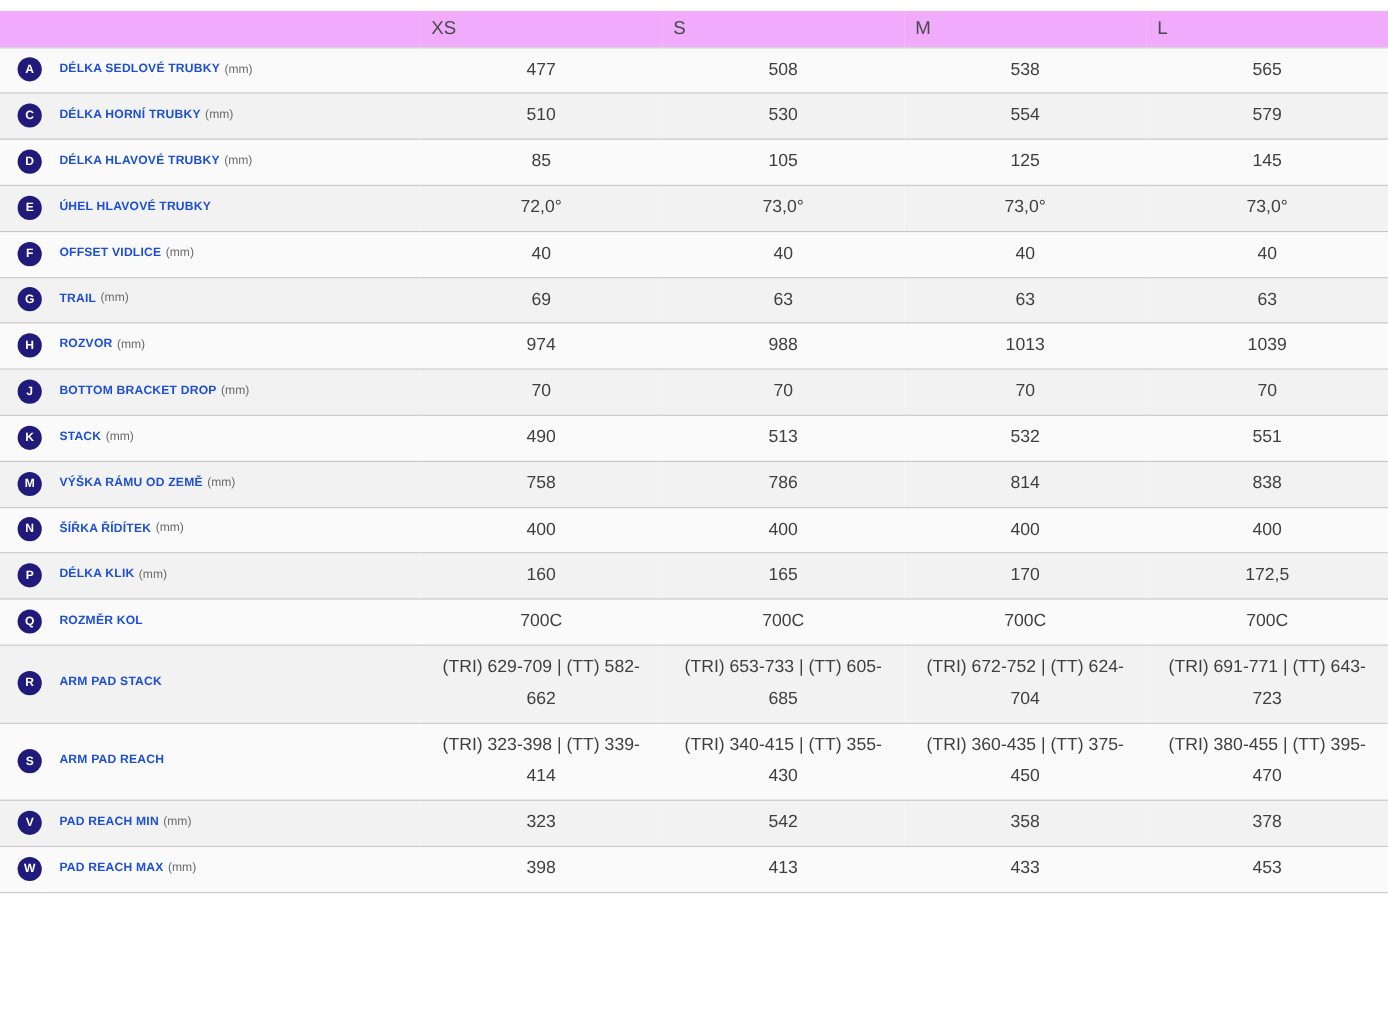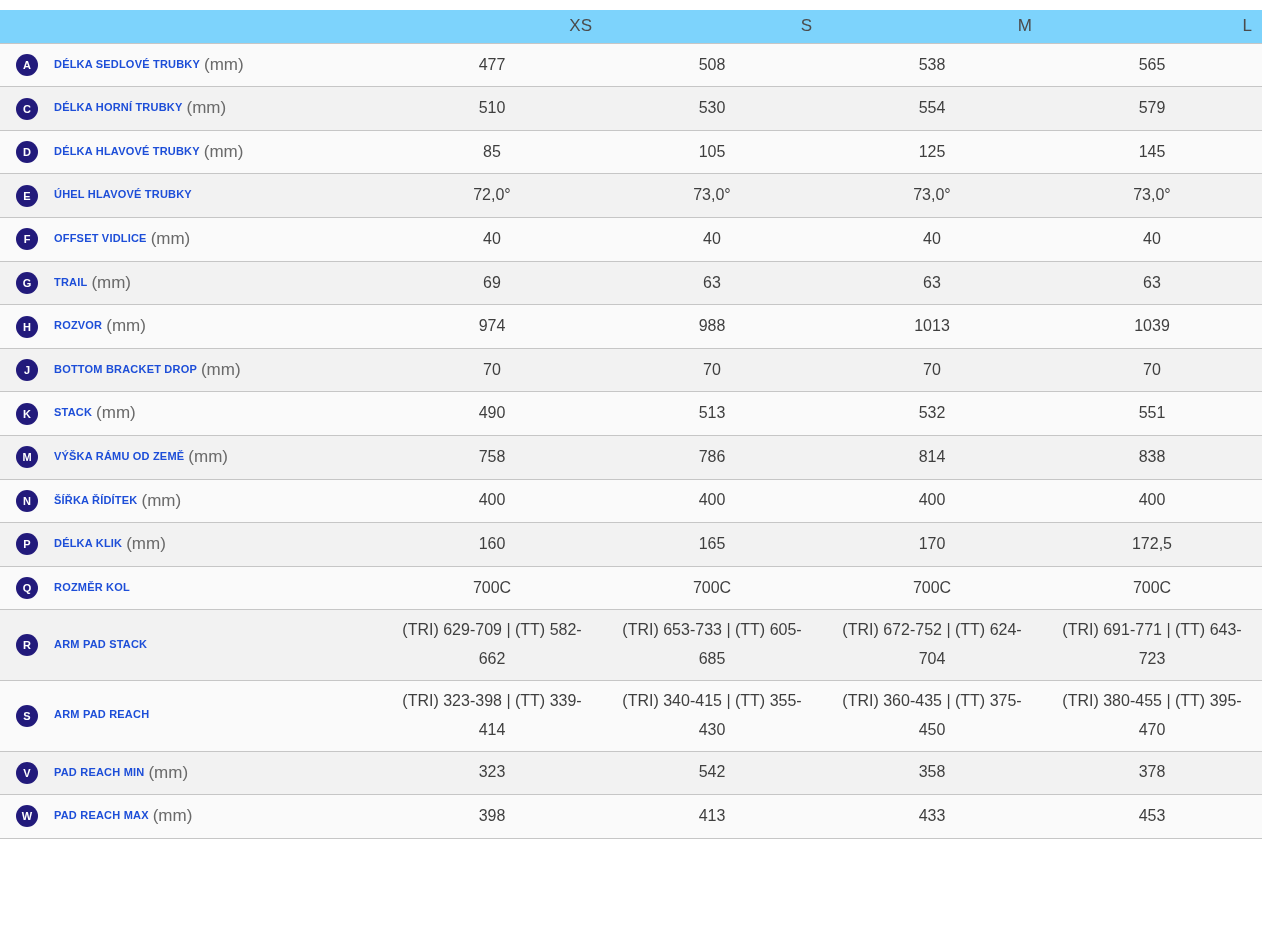--- a/index.html
+++ b/index.html
@@ -17,25 +17,25 @@
   }
   table.geo {
     width: 1262px;
     border-collapse: collapse;
     table-layout: fixed;
   }
   table.geo col.label-col { width: 382px; }
   table.geo col.val-col   { width: 220px; }
 
   thead th {
-    background: #7dd3fc;
+    background: #f0abfc;
     font-weight: normal;
     font-size: 17px;
     color: #4b4b4b;
-    text-align: right;
+    text-align: left;
     padding: 4px 10px;
     line-height: 1.45;
     border-bottom: 1px solid #c6c6c6;
   }
   tbody tr:nth-child(odd)  td { background: #fafafa; }
   tbody tr:nth-child(even) td { background: #f2f2f2; }
 
   tbody td {
     border-bottom: 1px solid #c6c6c6;
     padding: 6px 10px;
@@ -62,21 +62,21 @@
   }
   .row-label {
     font-weight: bold;
     font-size: 11px;
     color: #1d4ed8;
     letter-spacing: 0.2px;
     vertical-align: middle;
   }
   .row-unit {
     font-weight: normal;
-    font-size: 17px;
+    font-size: 11px;
     color: #6a6a6a;
     margin-left: 4px;
     vertical-align: middle;
   }
   td.value-cell {
     text-align: center;
     font-size: 16px;
     color: #3f3f3f;
   }
 </style>

